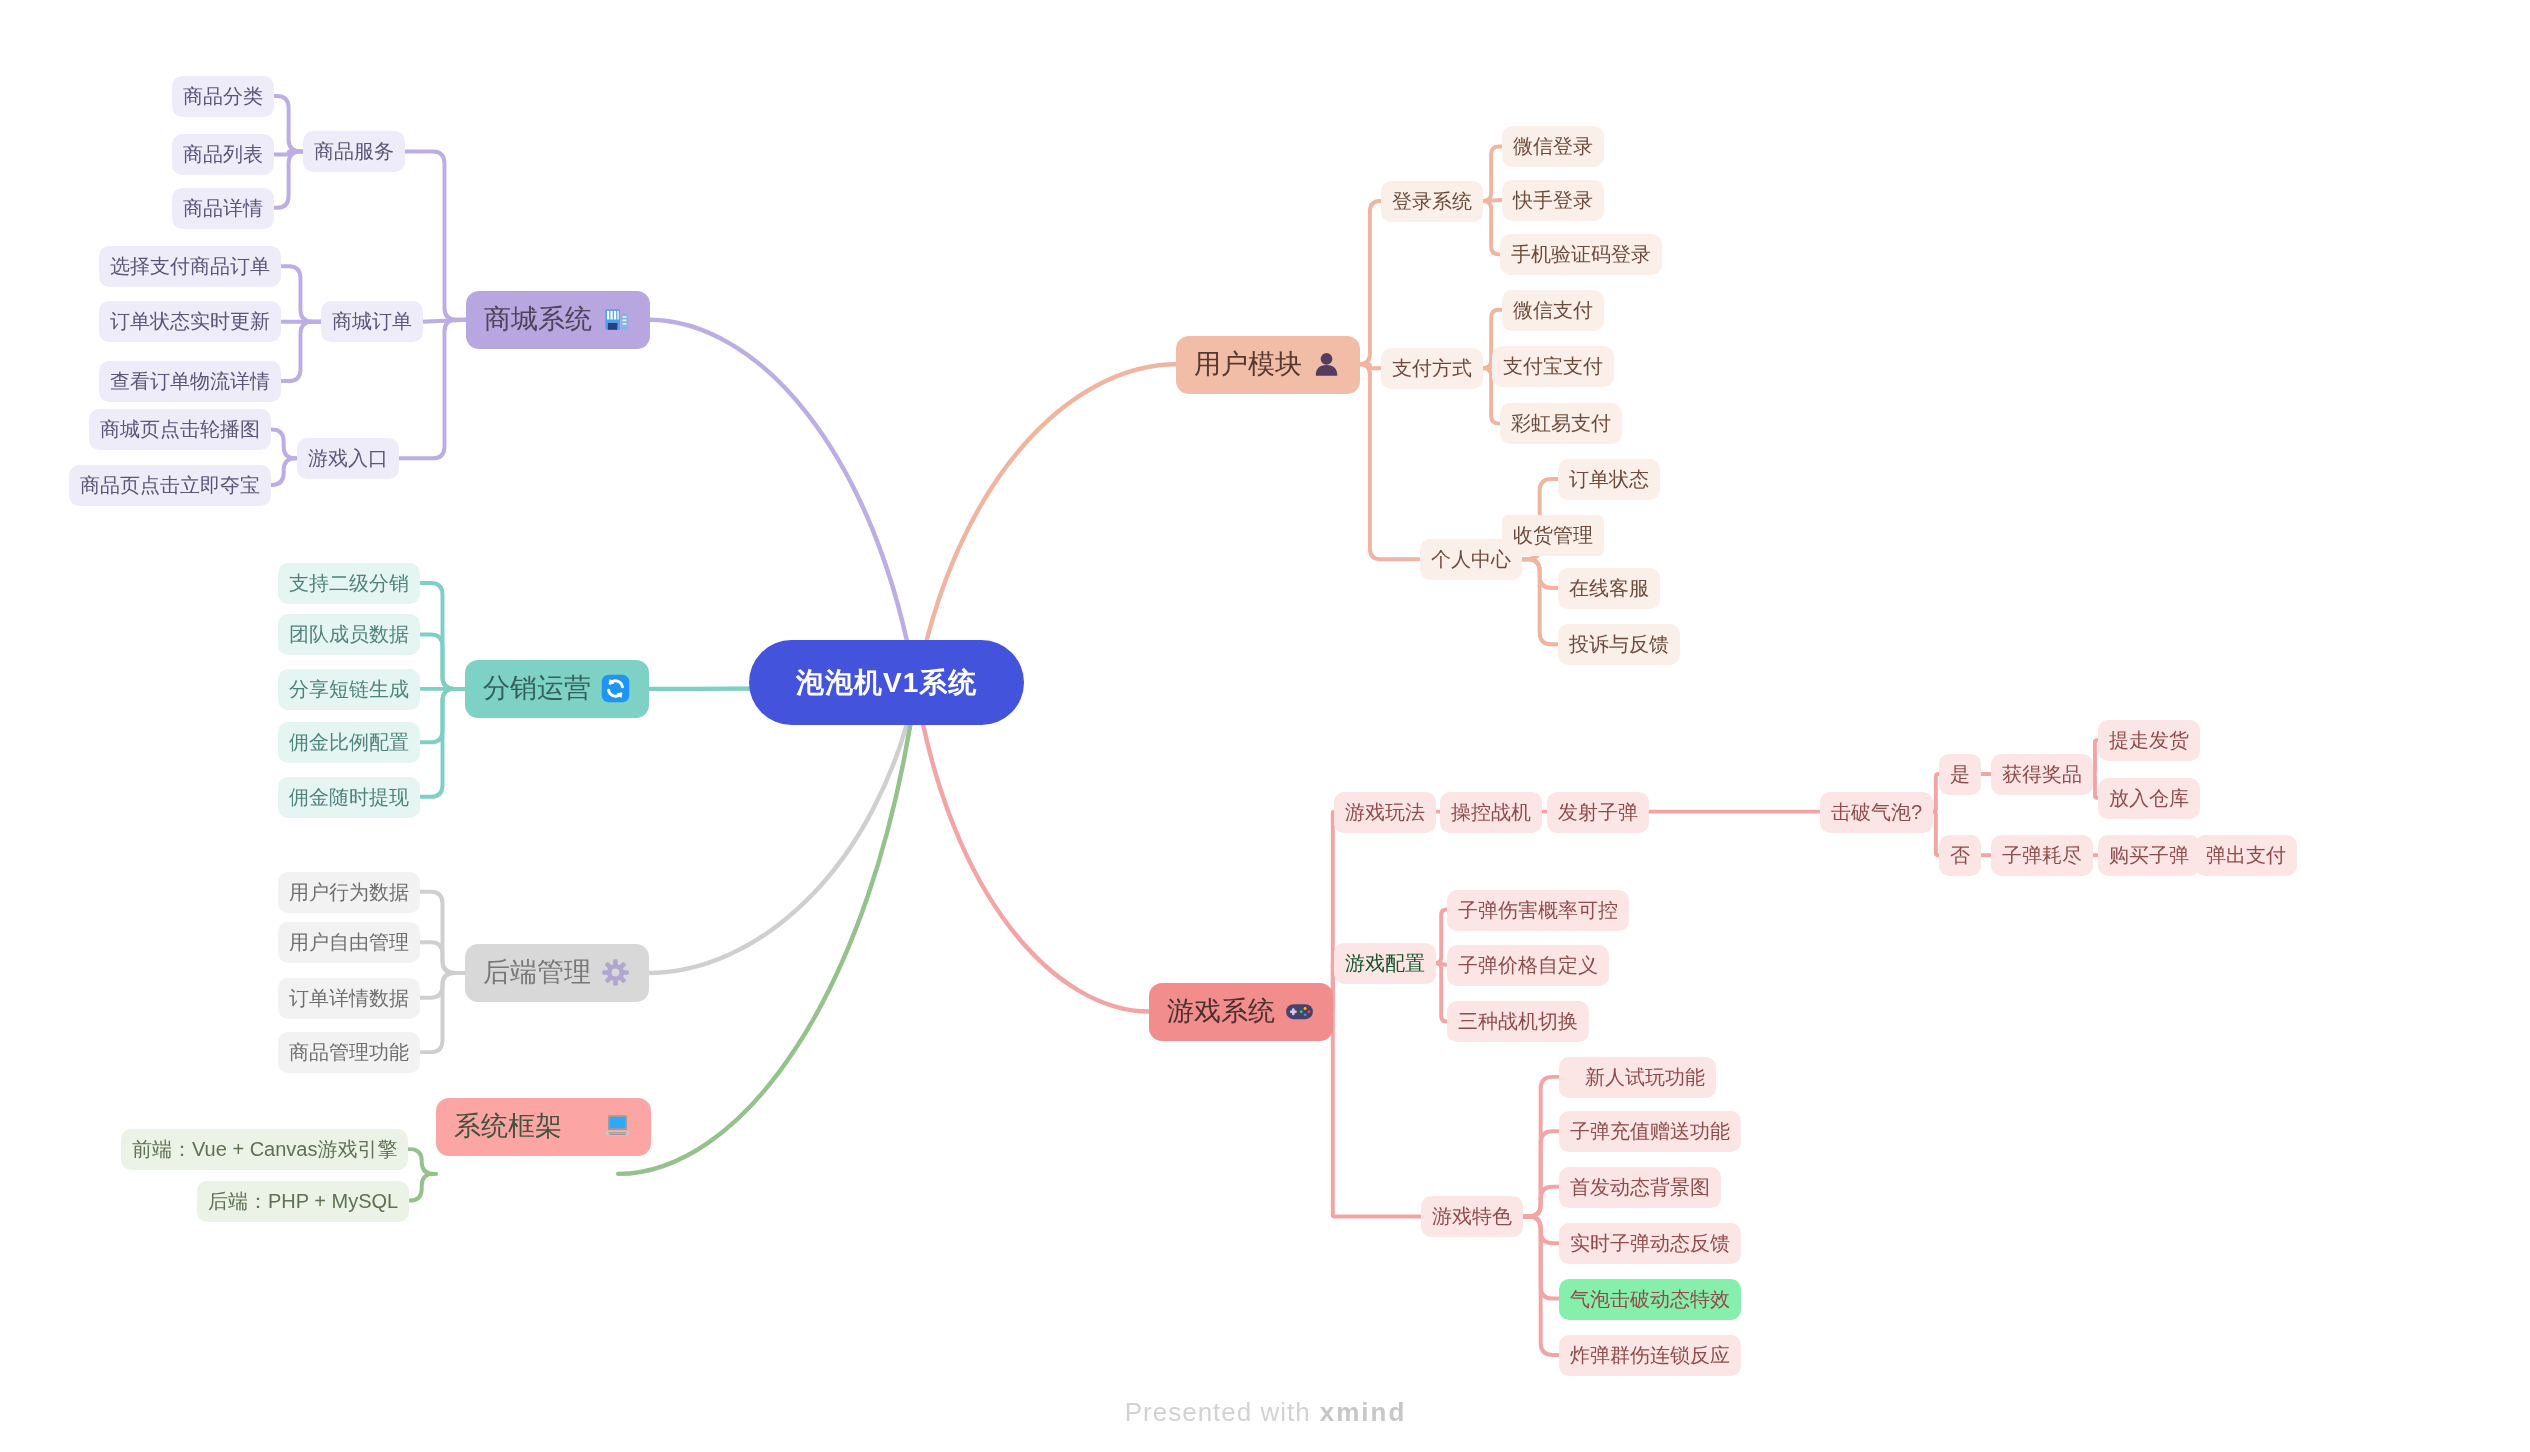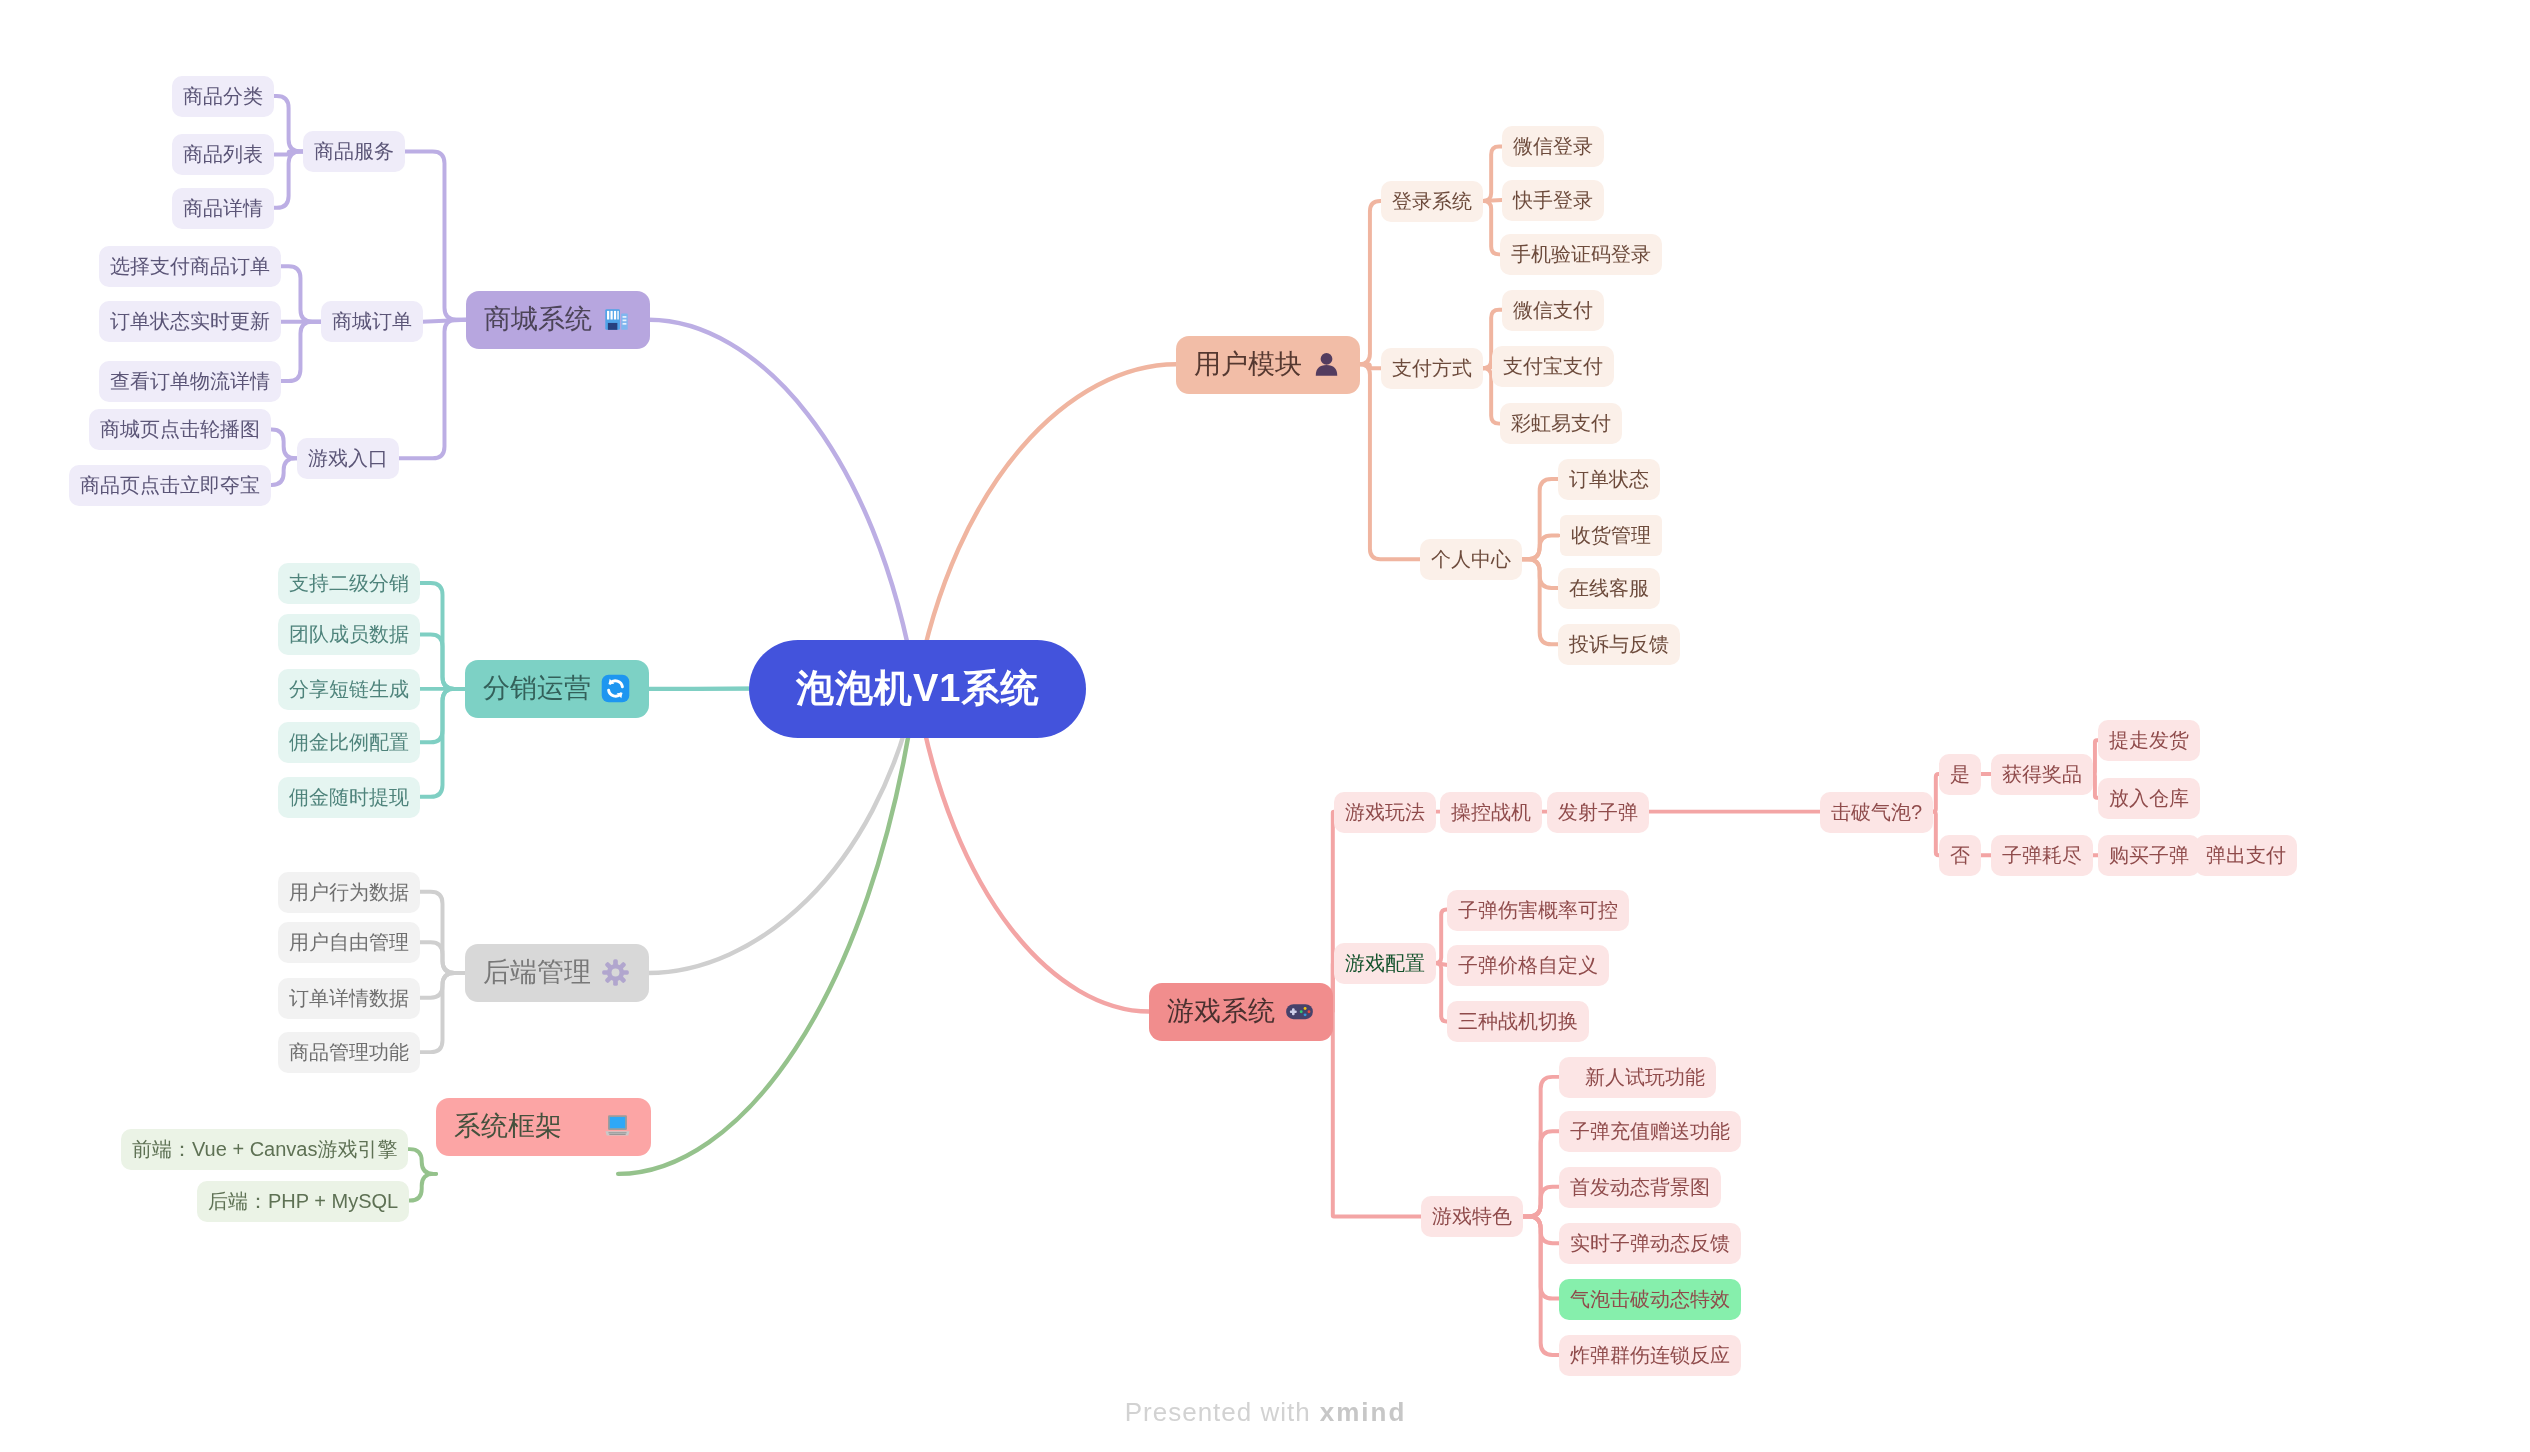--- a/index.html
+++ b/index.html
@@ -1,21 +1,21 @@
 <!DOCTYPE html>
 <html><head>
 <meta charset="utf-8">
 <style>
   html,body{margin:0;padding:0;background:#ffffff;}
   .canvas{position:relative;width:2531px;height:1452px;background:#ffffff;overflow:hidden;
           font-family:"Liberation Sans","DejaVu Sans",sans-serif;}
   #edges{position:absolute;left:0;top:0;width:2531px;height:1452px;}
   .nd{position:absolute;display:flex;align-items:center;gap:9px;white-space:nowrap;
       line-height:1.25;box-sizing:border-box;cursor:default;}
-  .lvl0{font-size:38px;font-weight:700;padding:25px 47px;border-radius:53px;letter-spacing:1px;}
+  .lvl0{font-size:28px;font-weight:700;padding:25px 47px;border-radius:53px;letter-spacing:1px;}
   .lvl1{font-size:27px;padding:12px 18px;border-radius:13px;}
   .lvl2{font-size:20px;padding:8px 11px;border-radius:10px;}
   .icon{width:31px;height:31px;display:inline-block;flex:0 0 auto;}
   .icon svg{width:100%;height:100%;display:block;}
   .footer{position:absolute;left:50%;top:1397px;transform:translateX(-50%);
           font-size:26px;color:#d2d2d2;letter-spacing:1px;}
   .footer .brand{font-weight:700;color:#c7c7c7;margin-left:9px;letter-spacing:2px;}
 </style>
 </head>
 <body>
@@ -245,21 +245,21 @@
       </div>
       <div class="nd lvl2" style="background: rgb(251, 240, 233); color: rgb(109, 75, 60); left: 1500px; top: 403px;">
         <span>彩虹易支付</span>
       </div>
       <div class="nd lvl2" style="background: rgb(251, 240, 233); color: rgb(109, 75, 60); left: 1420px; top: 539px;">
         <span>个人中心</span>
       </div>
       <div class="nd lvl2" style="background: rgb(251, 240, 233); color: rgb(109, 75, 60); left: 1558px; top: 459px;">
         <span>订单状态</span>
       </div>
-      <div class="nd lvl2" style="background: rgb(251, 240, 233); color: rgb(109, 75, 60); left: 1560px; top: 515px; border-radius: 6px;">
+      <div class="nd lvl2" style="background: rgb(251, 240, 233); color: rgb(109, 75, 60); left: 1502px; top: 515px; border-radius: 6px;">
         <span>收货管理</span>
       </div>
       <div class="nd lvl2" style="background: rgb(251, 240, 233); color: rgb(109, 75, 60); left: 1558px; top: 568px;">
         <span>在线客服</span>
       </div>
       <div class="nd lvl2" style="background: rgb(251, 240, 233); color: rgb(109, 75, 60); left: 1558px; top: 624px;">
         <span>投诉与反馈</span>
       </div>
       <div class="nd lvl1" style="background: rgb(241, 141, 141); color: rgb(73, 48, 47); left: 1149px; top: 983px;">
         <span>游戏系统</span>

